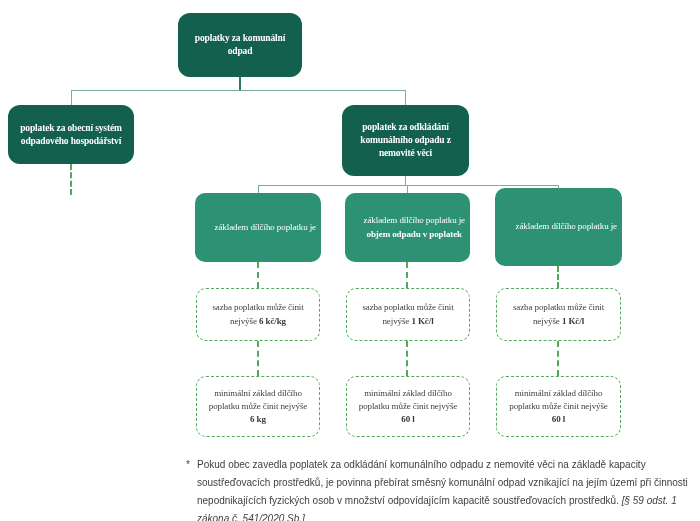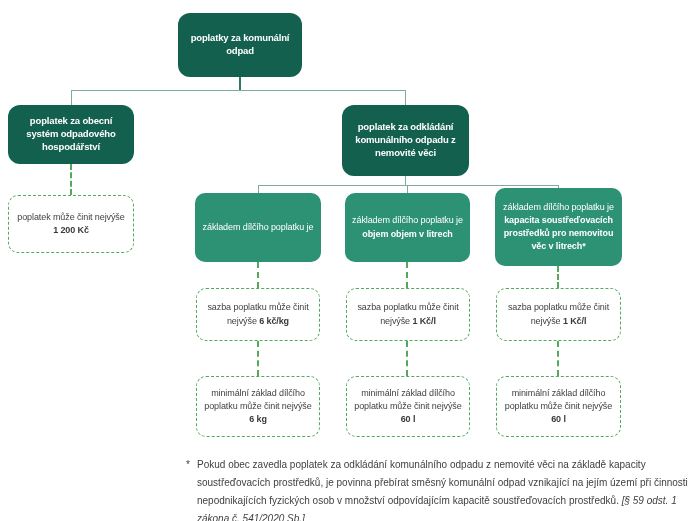--- a/index.html
+++ b/index.html
@@ -2,22 +2,23 @@
 <html><head>
 <meta charset="utf-8">
 <style>
   html,body{margin:0;padding:0;background:#ffffff;}
   #canvas{
     position:relative;width:700px;height:521px;background:#ffffff;
     font-family:"Liberation Sans", sans-serif;overflow:hidden;
   }
   .node{
     position:absolute;box-sizing:border-box;
-    display:flex;align-items:center;justify-content:center;
+    display:flex;align-items:center;justify-content:flex-end;
     text-align:center;
+    font-family:Liberation Serif, serif;
   }
   .dark{
     background:#13604e;color:#ffffff;border-radius:12px;
     font-weight:bold;font-size:9.5px;line-height:1.35;letter-spacing:-0.15px;
     padding:4px 5px;
   }
   .mid{
     background:#2d9173;color:#ffffff;border-radius:10px;
     font-size:9px;line-height:1.45;letter-spacing:-0.1px;
     padding:4px 5px;
@@ -68,42 +69,35 @@
     <span>poplatky za komunální odpad</span>
   </div>
 
   <div class="node dark" style="left:8px;top:105px;width:126px;height:59px;">
     <span>poplatek za obecní systém odpadového hospodářství</span>
   </div>
   <div class="node dark" style="left:342px;top:105px;width:127px;height:71px;">
     <span>poplatek za odkládání komunálního odpadu z nemovité věci</span>
   </div>
 
-  <div class="node dashed-box" style="left:8px;top:195px;width:126px;height:58px;">
-    <span>
-      <span>poplatek může činit nejvýše</span>
-      <b class="value-line">1 200 Kč</b>
-    </span>
-  </div>
 
   <div class="node mid" style="left:195px;top:193px;width:126px;height:69px;">
     <span>
       <span>základem dílčího poplatku je</span>
     </span>
   </div>
   <div class="node mid" style="left:345px;top:193px;width:125px;height:69px;">
     <span>
       <span>základem dílčího poplatku je</span>
-      <span class="bold-part">objem objem v litrech</span>
+      <span class="bold-part">objem odpadu v poplatek</span>
     </span>
   </div>
   <div class="node mid" style="left:495px;top:188px;width:127px;height:78px;">
     <span>
       <span>základem dílčího poplatku je</span>
-      <span class="bold-part">kapacita soustřeďovacích prostředků pro nemovitou věc v litrech*</span>
     </span>
   </div>
 
   <div class="node dashed-box" style="left:196px;top:288px;width:124px;height:53px;">
     <span>
       <span>sazba poplatku může činit nejvýše </span><b>6 kč/kg</b>
     </span>
   </div>
   <div class="node dashed-box" style="left:346px;top:288px;width:124px;height:53px;">
     <span>

